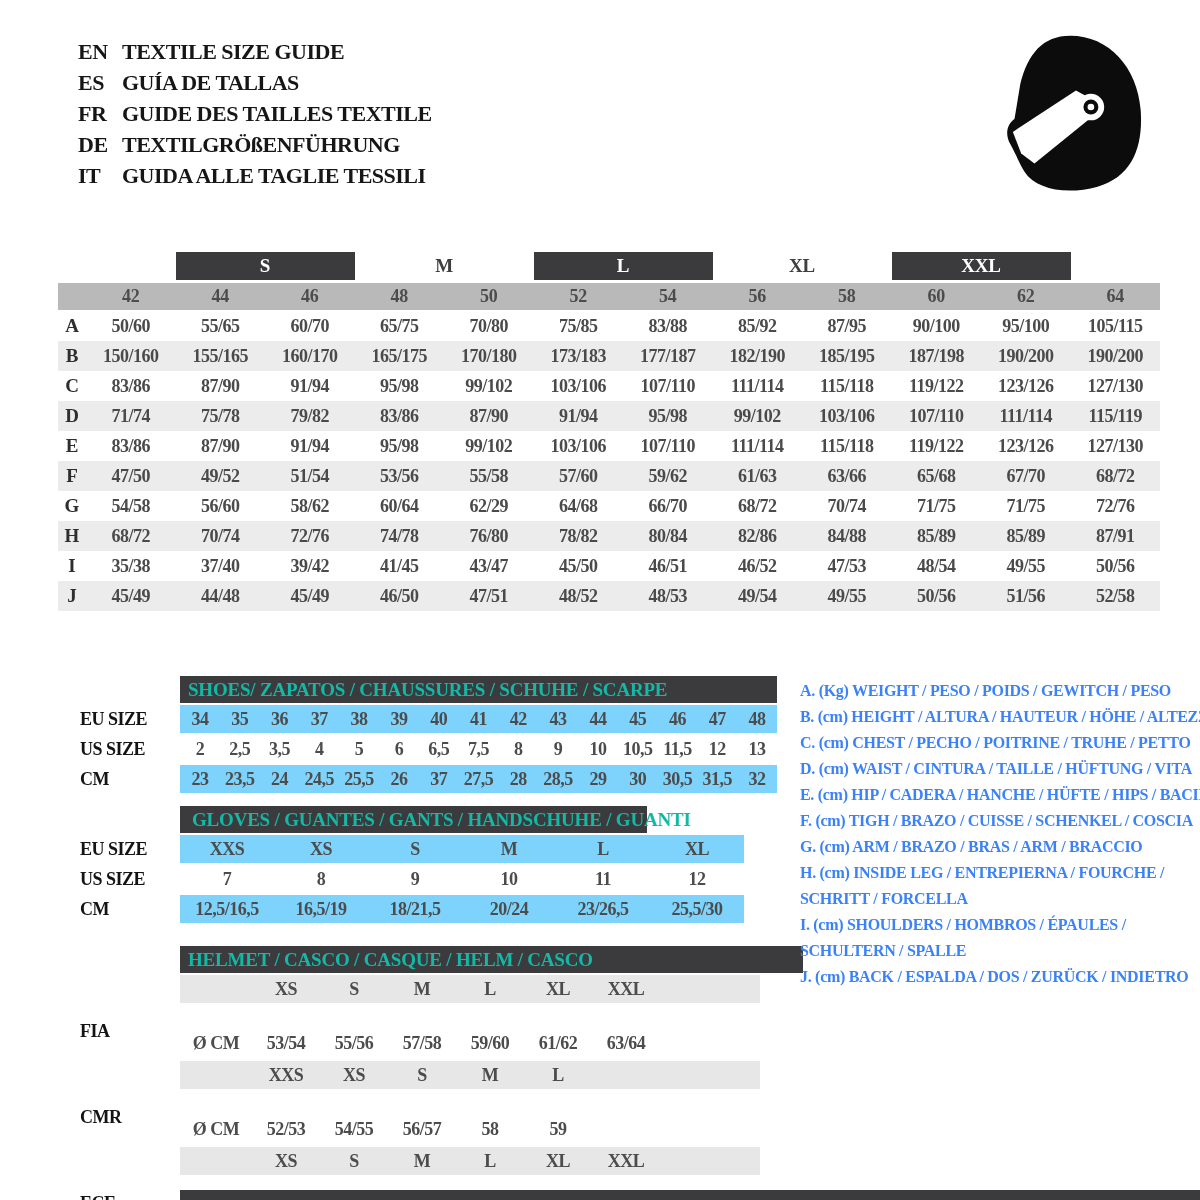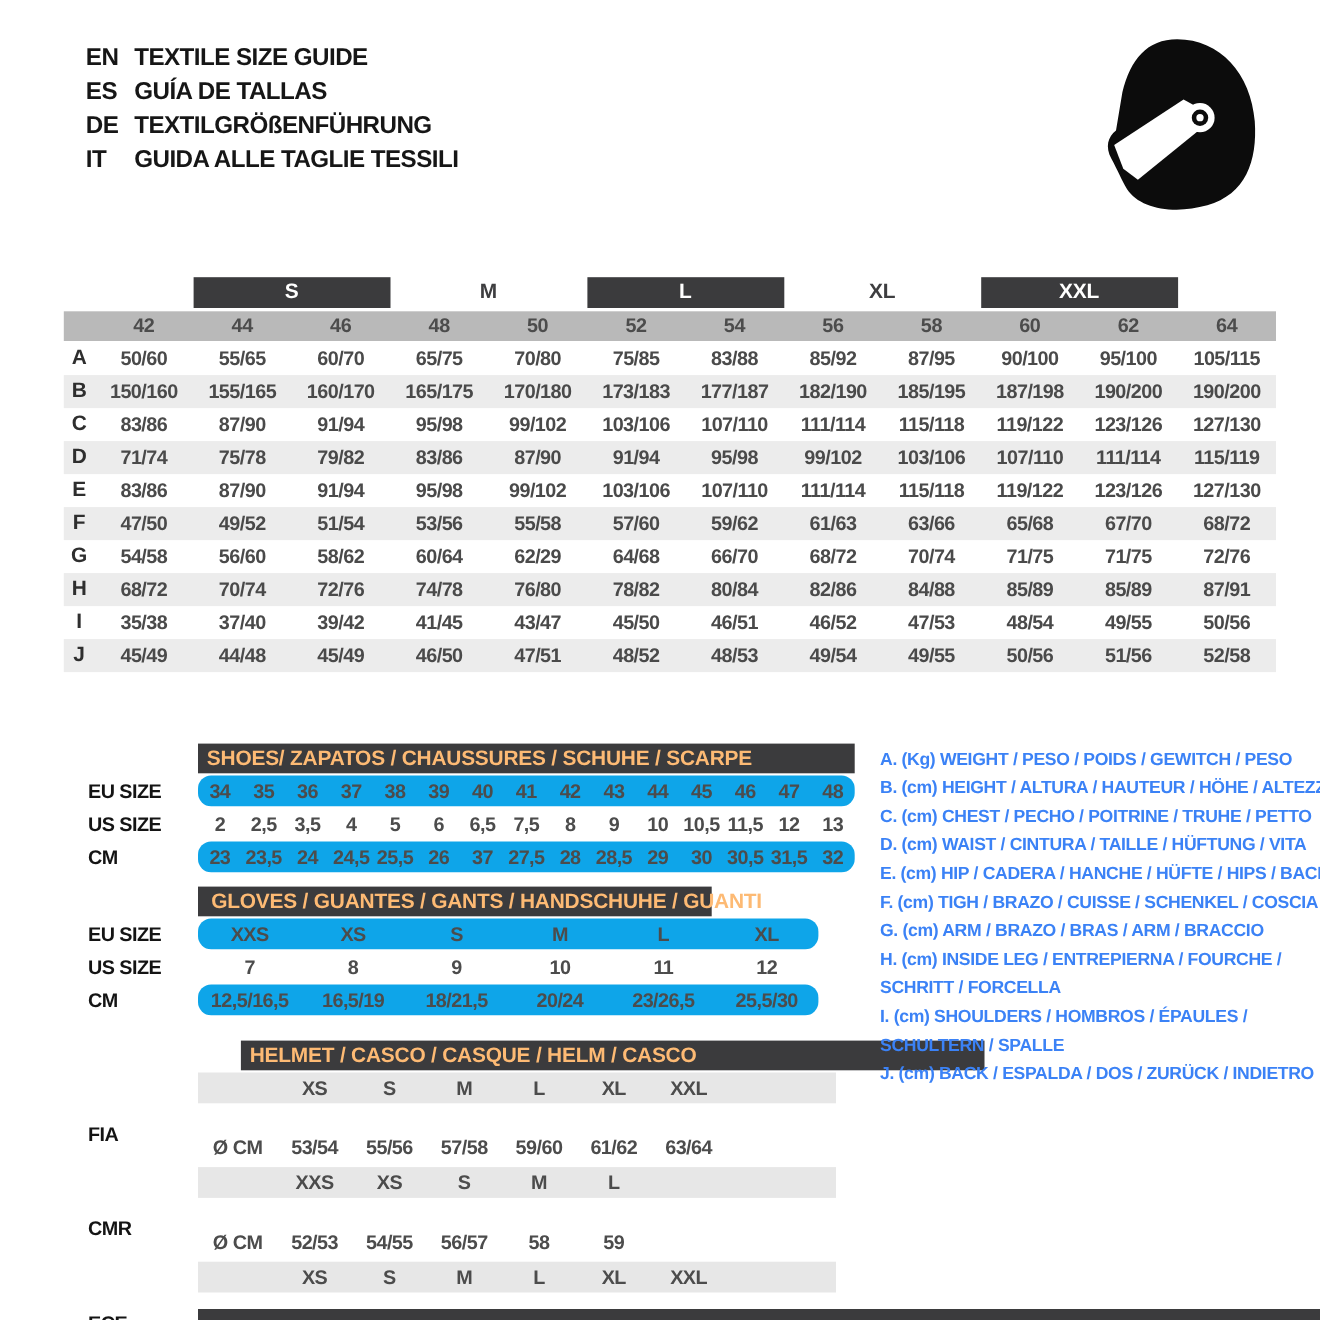--- a/index.html
+++ b/index.html
@@ -1,20 +1,20 @@
 <!DOCTYPE html>
 <html><head>
 <meta charset="utf-8">
 <style>
   * { margin:0; padding:0; box-sizing:border-box; }
   html,body { background:#ffffff; }
   .page {
     position:relative; width:1200px; height:1200px; overflow:hidden;
     background:#ffffff;
-    font-family:Liberation Sans, sans-serif;
+    font-family:Liberation Serif, serif;
     font-weight:700; letter-spacing:-0.3px;
     color:#4a4a4a;
   }
 
   
   .langs { position:absolute; left:78px; top:36px; }
   .lang-row { display:flex; height:31px; align-items:center; color:#161616; }
   .lang-code { width:44px; font-size:22px; letter-spacing:-0.5px; }
   .lang-title { font-size:22px; letter-spacing:-0.5px; white-space:nowrap; }
 
@@ -38,28 +38,28 @@
   .data-row .cell { color:#4a4a4a; }
 
   
   .sub-table { position:absolute; left:65px; }
   .shoes  { top:676px; }
   .gloves { top:806px; }
   .helmet { top:946px; }
   .srow { display:flex; margin-bottom:2px; }
   .lab { width:115px; padding-left:15px; display:flex; align-items:center;
          font-size:18px; color:#141414; letter-spacing:-0.5px; white-space:nowrap; }
-  .shead { background:#3b3b3d; color:#fdba74; font-size:19px; letter-spacing:-0.2px;
+  .shead { background:#3b3b3d; color:#14b8a6; font-size:19px; letter-spacing:-0.2px;
            height:27px; display:flex; align-items:center; padding-left:8px; white-space:nowrap; }
   .shead.sw { width:597px; }
   .shead.gw { width:467px;padding-left:12px; }
-  .shead.hw { width:676px;margin-left:39px; }
+  .shead.hw { width:623px; }
   .band { display:grid; }
   .band .cell { font-size:18px; letter-spacing:-0.5px; color:#4c4c4c; }
-  .band.gray { background:#0ea5e9;border-radius:12px; }
+  .band.gray { background:#7dd3fc; }
   .cols15 { width:597px; grid-template-columns:repeat(15,1fr); height:28px; }
   .cols6  { width:564px; grid-template-columns:repeat(6,1fr);  height:28px; }
   .hband  { width:580px; display:grid; grid-template-columns:72px repeat(6,68px) 1fr; height:28px; }
   .hband.gray { background:#e7e7e7; }
   .hband .cell { font-size:18px; letter-spacing:-0.5px; color:#4c4c4c; }
   .srow.tall .hband { height:29px;margin-top:24px; }
   .srow.tall { margin-bottom:3px;align-items:center; }
 
   
   .legend { position:absolute; left:800px; top:678px; width:400px; }
@@ -76,20 +76,24 @@
 <div class="page">
 
   <div class="langs" id="langs">
       <div class="lang-row">
         <div class="lang-code">EN</div>
         <div class="lang-title">TEXTILE SIZE GUIDE</div>
       </div>
       <div class="lang-row">
         <div class="lang-code">ES</div>
         <div class="lang-title">GUÍA DE TALLAS</div>
+      </div>
+      <div class="lang-row">
+        <div class="lang-code">FR</div>
+        <div class="lang-title">GUIDE DES TAILLES TEXTILE</div>
       </div>
       <div class="lang-row">
         <div class="lang-code">DE</div>
         <div class="lang-title">TEXTILGRÖßENFÜHRUNG</div>
       </div>
       <div class="lang-row">
         <div class="lang-code">IT</div>
         <div class="lang-title">GUIDA ALLE TAGLIE TESSILI</div>
       </div>
     </div>

